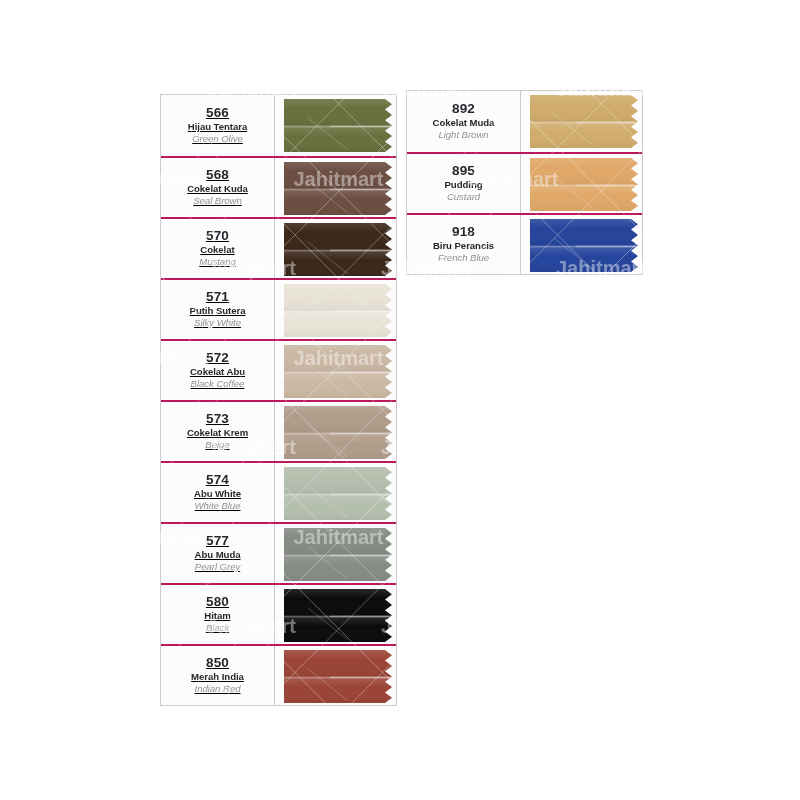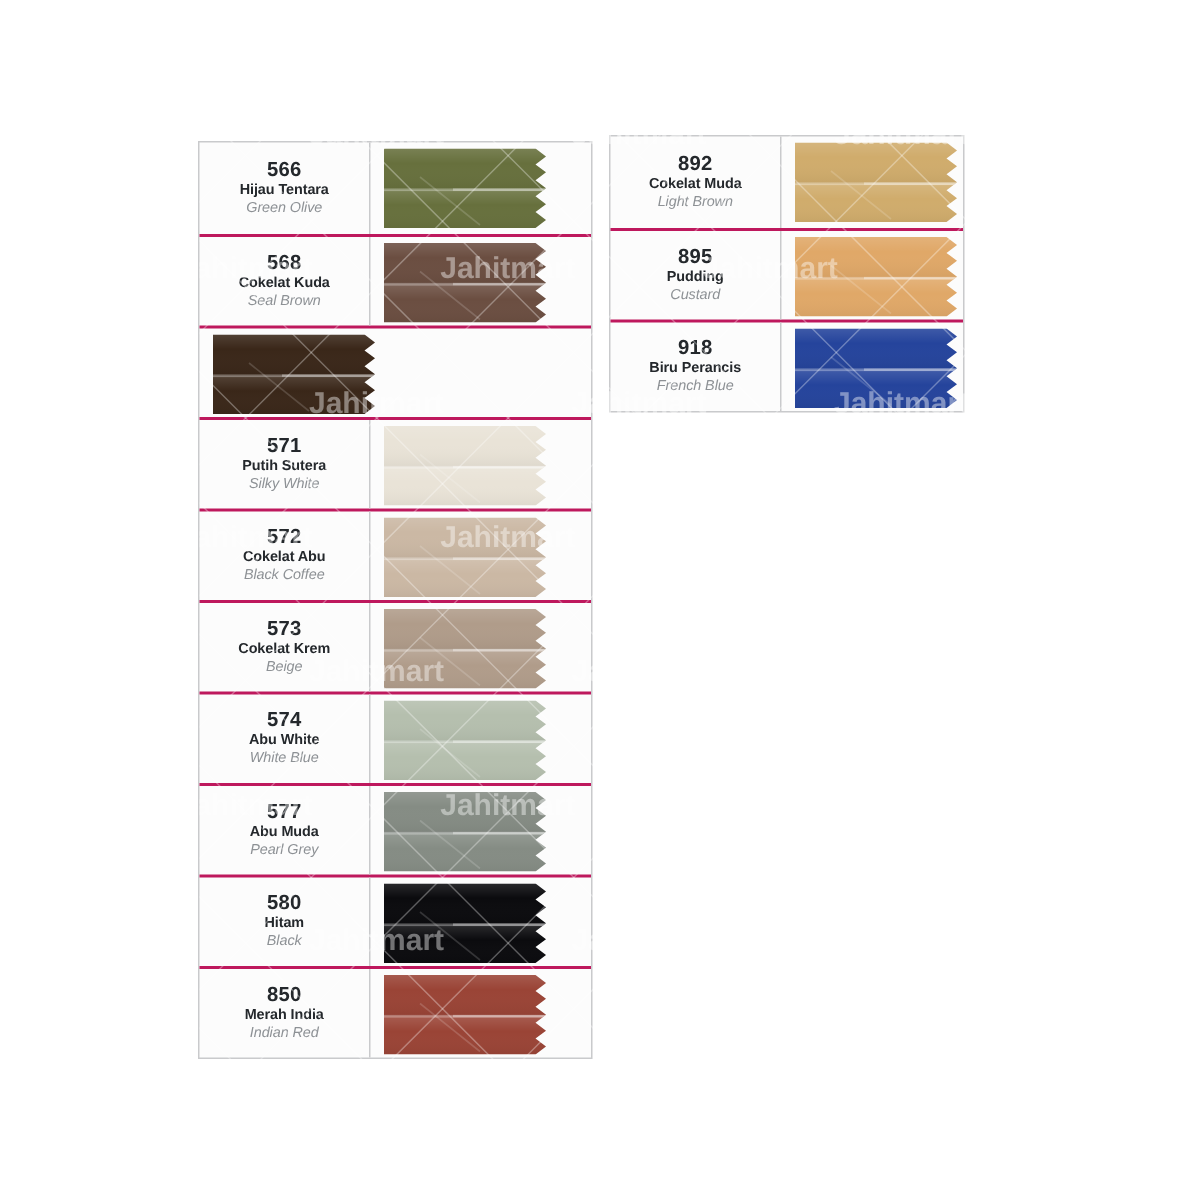--- a/index.html
+++ b/index.html
@@ -15,21 +15,21 @@
   .nm{font-size:9.6px;font-weight:700;color:#24282c;line-height:12px;letter-spacing:-.05px;}
   .en{font-size:9.6px;font-style:italic;font-weight:400;color:#8d9195;line-height:12px;letter-spacing:-.05px;}
   .swcell{flex:1;position:relative;}
   .swcell svg{position:absolute;left:9px;top:3px;}
   #wm{position:absolute;left:0;top:0;width:800px;height:800px;pointer-events:none;}
 </style>
 </head>
 <body>
 
 <div id="stage">
-  <div class="tbl" id="tbl-left" style="left:132px;top:94px;width:263px;">
+  <div class="tbl" id="tbl-left" style="left:160px;top:94px;width:237px;text-decoration:underline;">
       <div class="row">
         <div class="labels">
           <div class="code">566</div>
           <div class="nm">Hijau Tentara</div>
           <div class="en">Green Olive</div>
         </div>
         <div class="swcell">
           <svg width="111" height="55" viewBox="0 0 111 55">
             <defs>
               <clipPath id="cl0">
@@ -75,20 +75,25 @@
               <rect x="0" y="0" width="111" height="28.5" fill="url(#g1)"></rect>
               <rect x="0" y="28.5" width="111" height="26.5" fill="url(#g1)"></rect>
               <rect x="0" y="27.6" width="111" height="1.8" fill="#ffffff" fill-opacity="0.30"></rect>
               <rect x="46" y="27.6" width="65" height="1.6" fill="#ffffff" fill-opacity="0.35"></rect>
               <path d="M24,20 L64,52" stroke="#ffffff" stroke-opacity="0.16" stroke-width="1.1" fill="none"></path>
             </g>
           </svg>
         </div>
       </div>
       <div class="row">
+        <div class="labels">
+          <div class="code">570</div>
+          <div class="nm">Cokelat</div>
+          <div class="en">Mustang</div>
+        </div>
         <div class="swcell">
           <svg width="111" height="55" viewBox="0 0 111 55">
             <defs>
               <clipPath id="cl2">
                 <path d="M0,1 L101,1 L108,6.30 L101,11.60 L108,16.90 L101,22.20 L108,27.50 L101,32.80 L108,38.10 L101,43.40 L108,48.70 L101,54.00 L0,54 Z"></path>
               </clipPath>
               <linearGradient id="g2" x1="0" y1="0" x2="0" y2="1">
                 <stop offset="0%" stop-color="#ffffff" stop-opacity="0.13"></stop>
                 <stop offset="38%" stop-color="#ffffff" stop-opacity="0.00"></stop>
                 <stop offset="100%" stop-color="#000000" stop-opacity="0.05"></stop>

